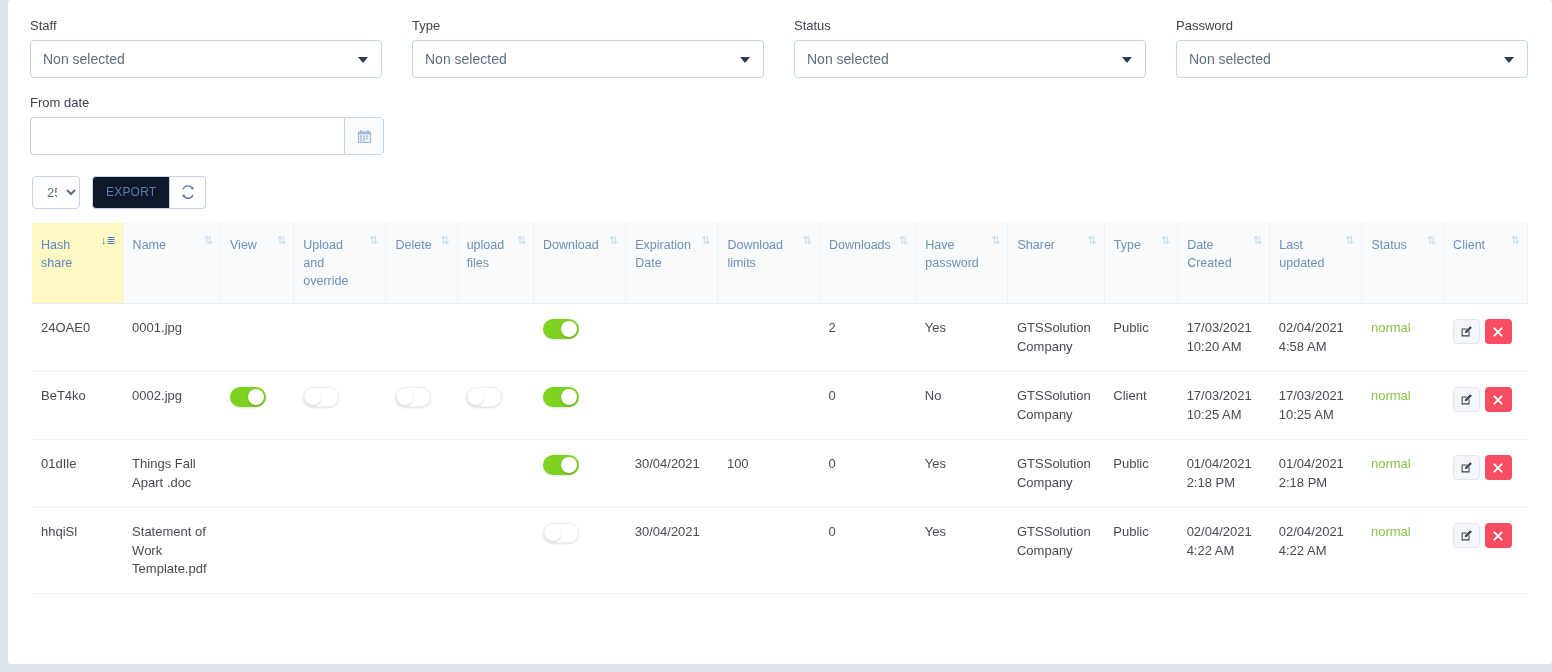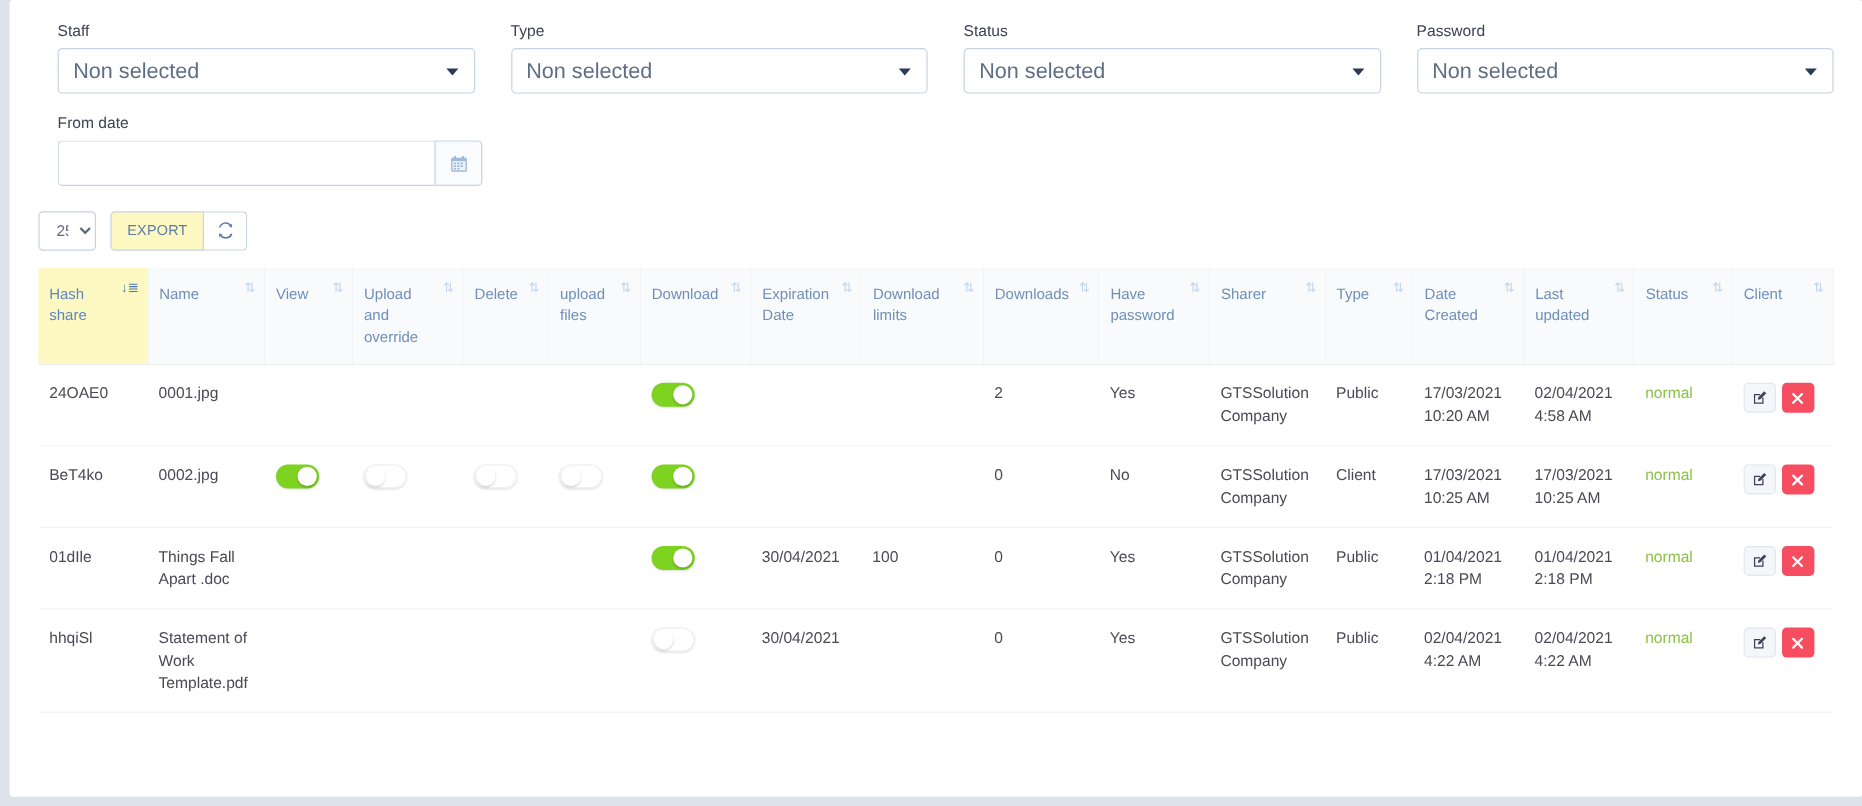--- a/index.html
+++ b/index.html
@@ -28,42 +28,42 @@
   }
   .card-title {
     font-size: 17px;
     color: #3f4254;
     font-weight: 400;
     letter-spacing: .1px;
   }
 
   
   .filters {
-    padding: 18px 24px 0 40px;
+    padding: 18px 24px 0 22px;
   }
   .frow { display: flex; gap: 30px; }
   .fcol { width: 354px; }
   .flabel {
     font-size: 13px;
     color: #3f4254;
     margin-bottom: 7px;
     display: block;
   }
   .select-box {
     height: 38px;
     border: 1px solid #c5d3e2;
     border-radius: 4px;
     background: #fff;
     display: flex; align-items: center;
     padding: 0 12px;
     position: relative;
     cursor: pointer;
   }
   .select-box span.val {
-    font-size: 18px;
+    font-size: 14px;
     color: #5e6e82;
   }
   .caret {
     position: absolute; right: 13px; top: 50%;
     margin-top: -2px;
     width: 0; height: 0;
     border-left: 5px solid transparent;
     border-right: 5px solid transparent;
     border-top: 6px solid #2b3a55;
   }
@@ -115,21 +115,21 @@
     outline: none;
     cursor: pointer;
   }
   .btn-group {
     margin-left: 12px;
     display: flex;
   }
   .btn-ex {
     height: 33px;
     border: 1px solid #c5d3e2;
-    background: #fef9c3;
+    background: #0f172a;
     color: #5e7ca8;
     font-size: 12px;
     padding: 0 13px;
     border-radius: 4px 0 0 4px;
     cursor: pointer;
     font-family: "Liberation Sans", sans-serif;
     letter-spacing: .2px;
   }
   .btn-rf {
     height: 33px; width: 36px;

